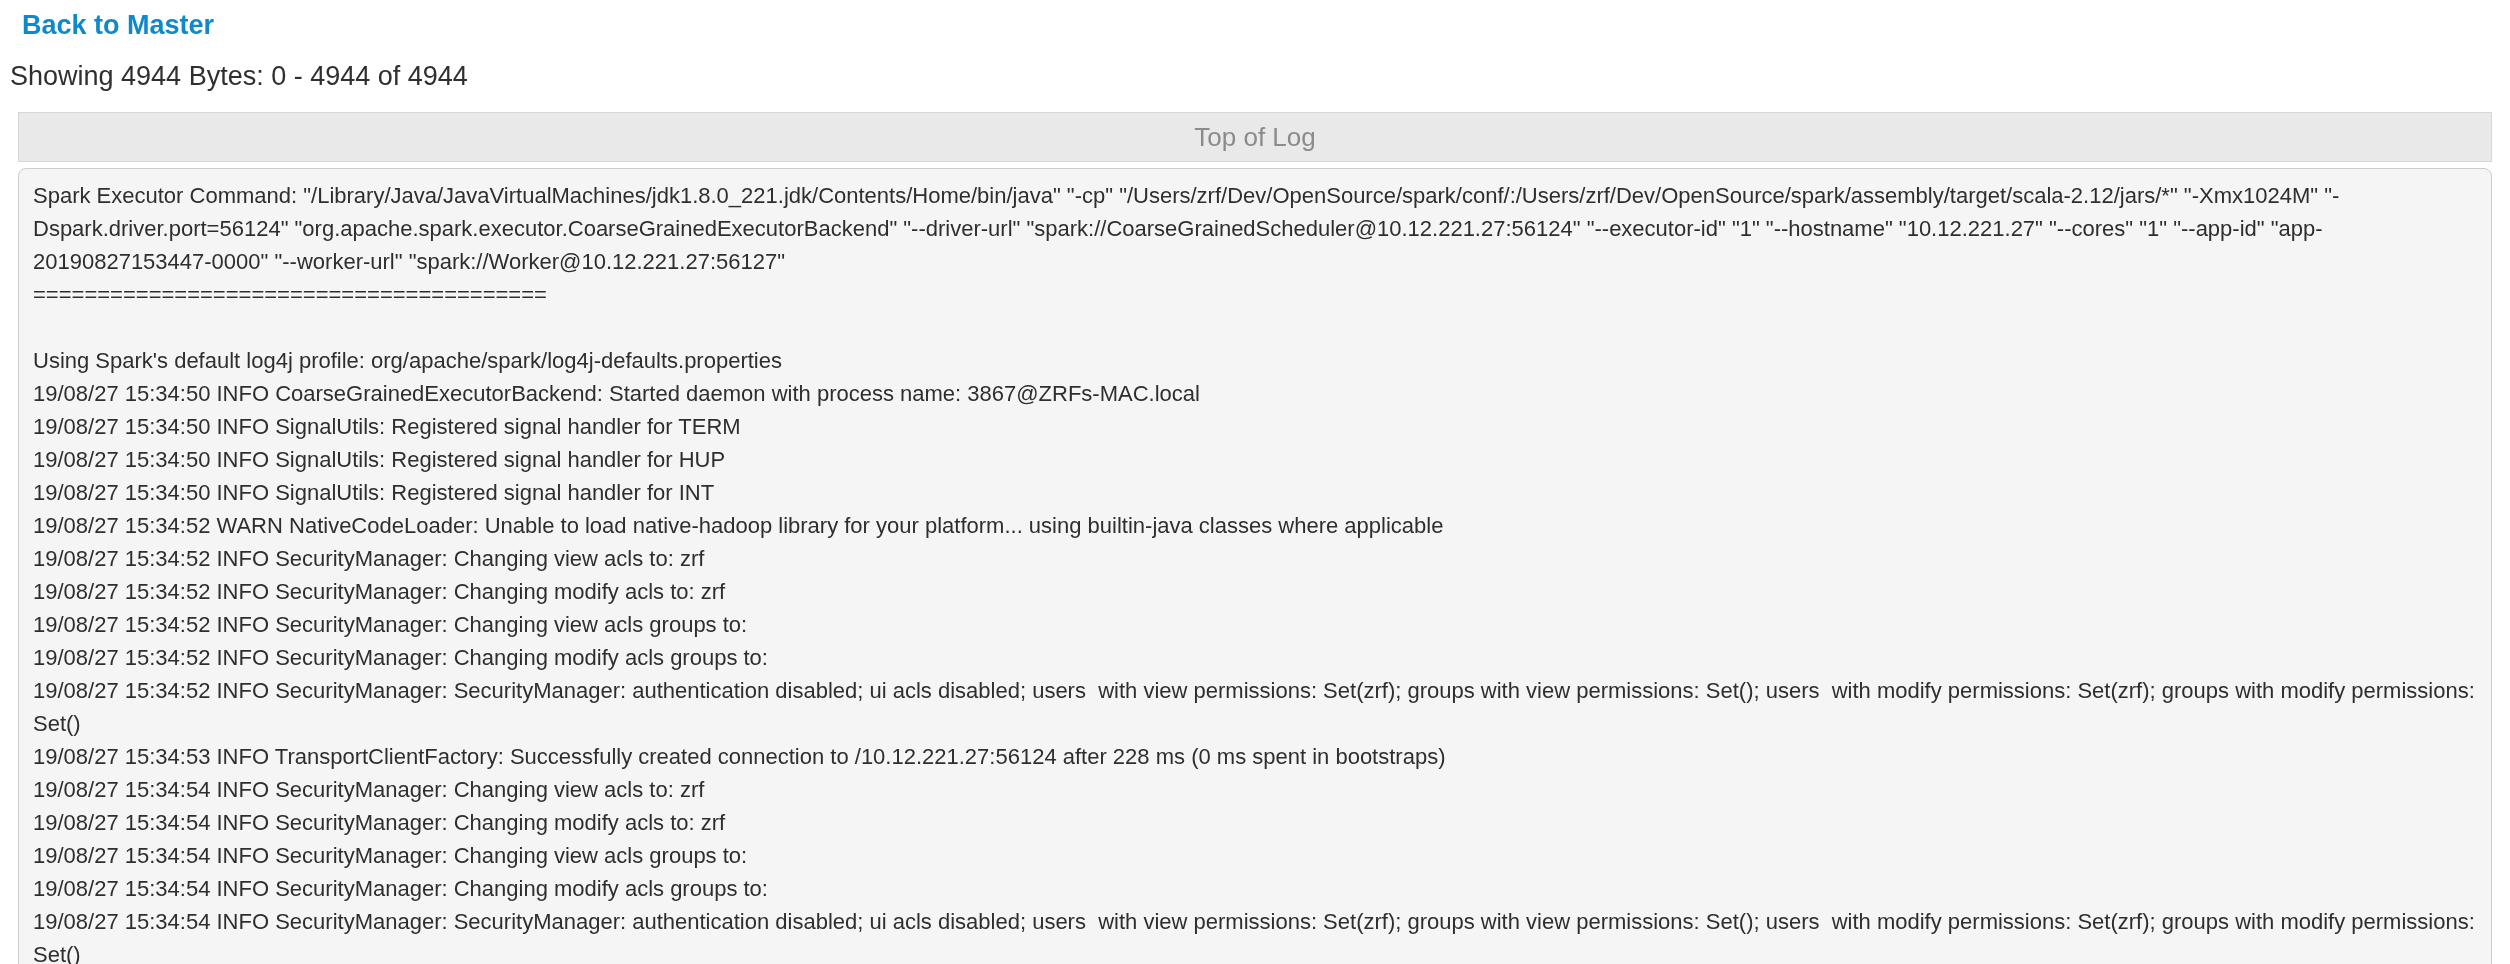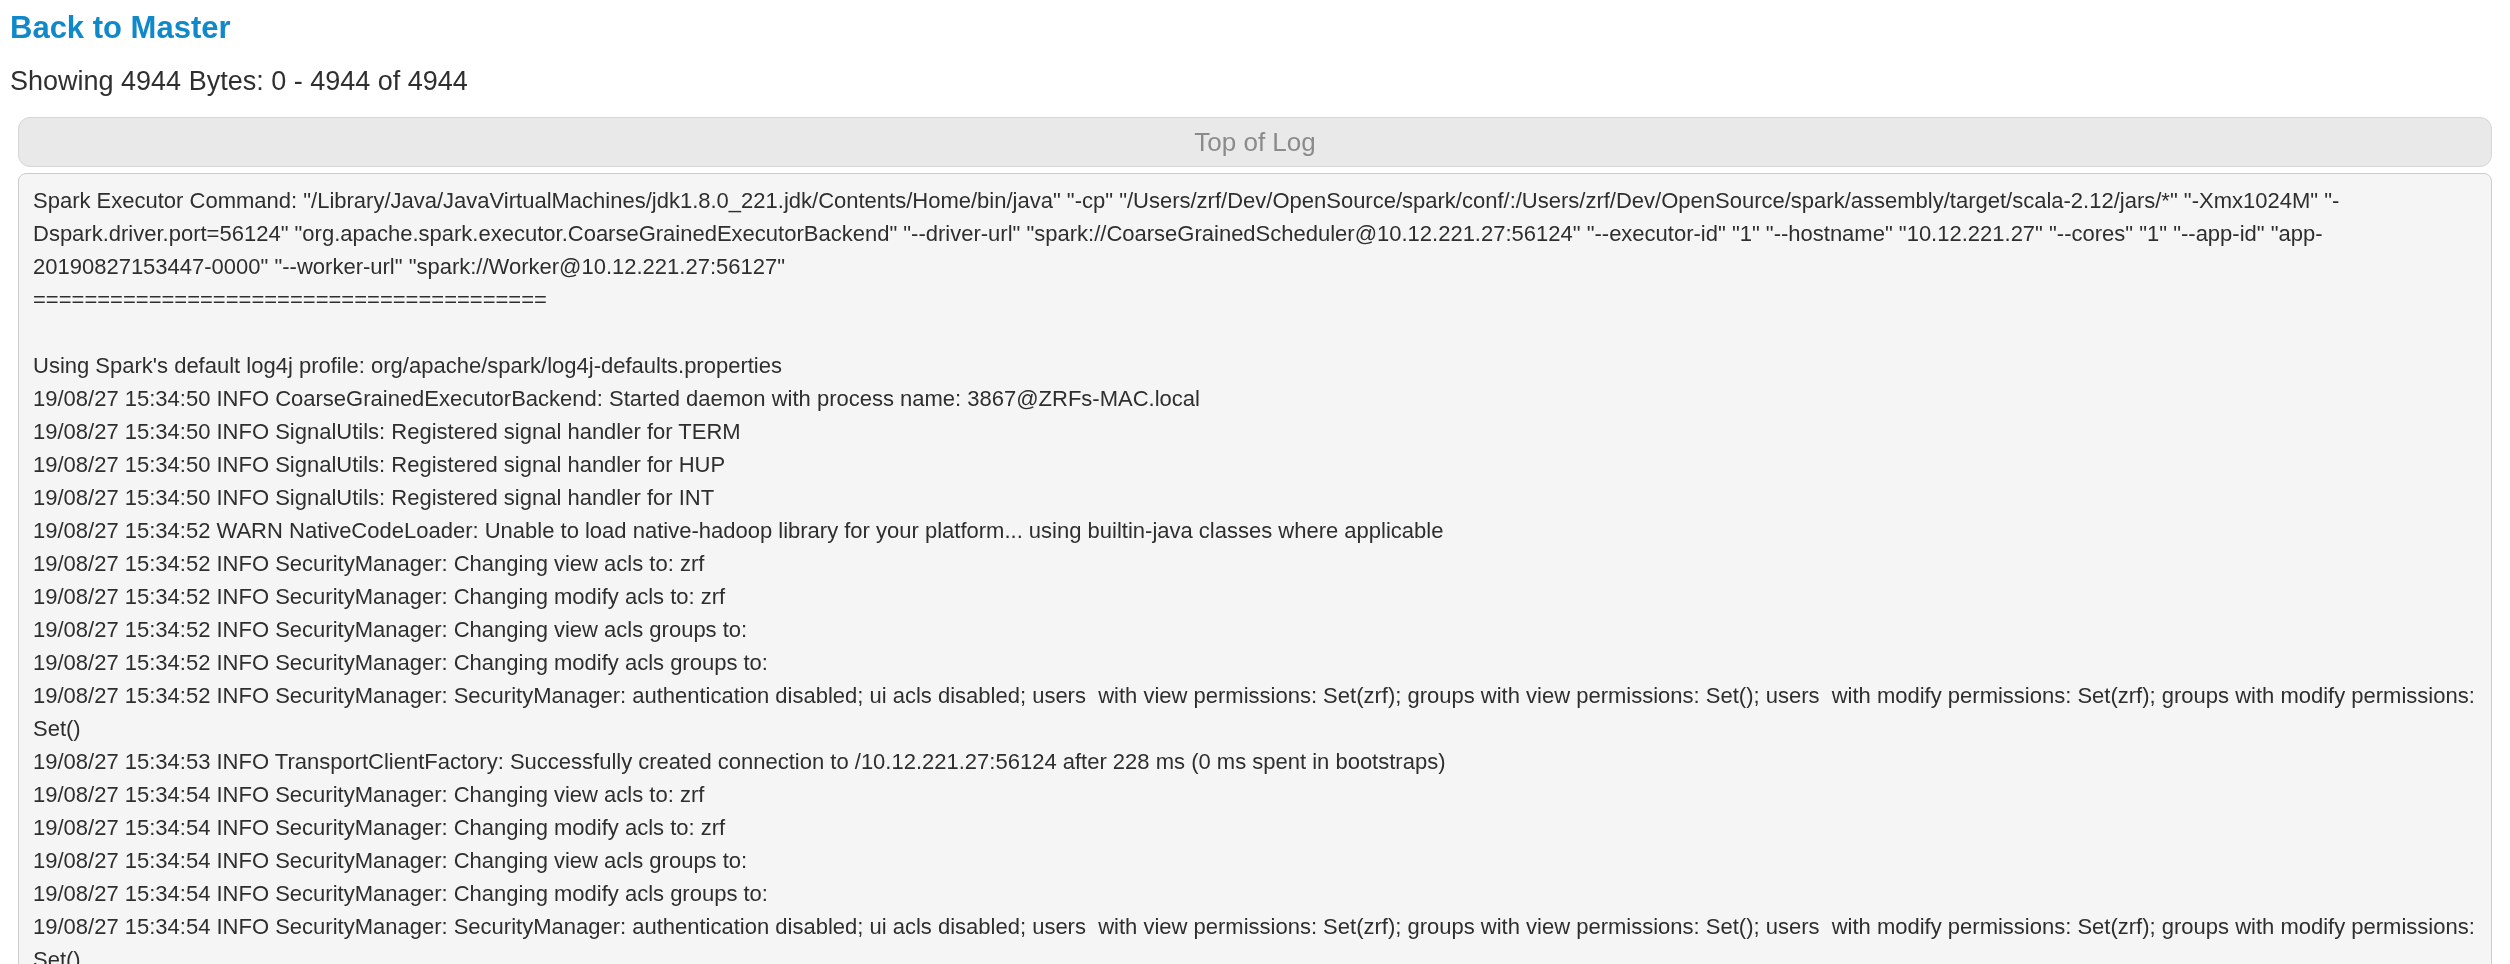--- a/index.html
+++ b/index.html
@@ -7,38 +7,38 @@
     padding: 0;
     background: #ffffff;
     width: 2510px;
     height: 964px;
     overflow: hidden;
     font-family: "Liberation Sans", sans-serif;
     color: #333333;
   }
   .back-link {
     display: inline-block;
-    margin: 10px 0 0 10px;
+    margin: 10px 0 0 22px;
     color: #0f89ca;
-    font-size: 31px;
+    font-size: 27px;
     font-weight: 600;
     text-decoration: none;
     cursor: pointer;
   }
   .byte-range {
     margin: 20px 0 16px 10px;
     font-size: 27px;
     font-weight: 400;
     color: #2f2f2f;
   }
   .log-header {
     margin: 20px 18px 6px 18px;
     background: #e9e9e9;
     border: 1px solid #d6d6d6;
-    border-radius: 12px;
+    border-radius: 0;
     height: 48px;
     display: flex;
     align-items: center;
     justify-content: center;
     color: #8b8b8b;
     font-size: 26px;
   }
   .log-box {
     margin: 0 18px;
     background: #f5f5f5;

